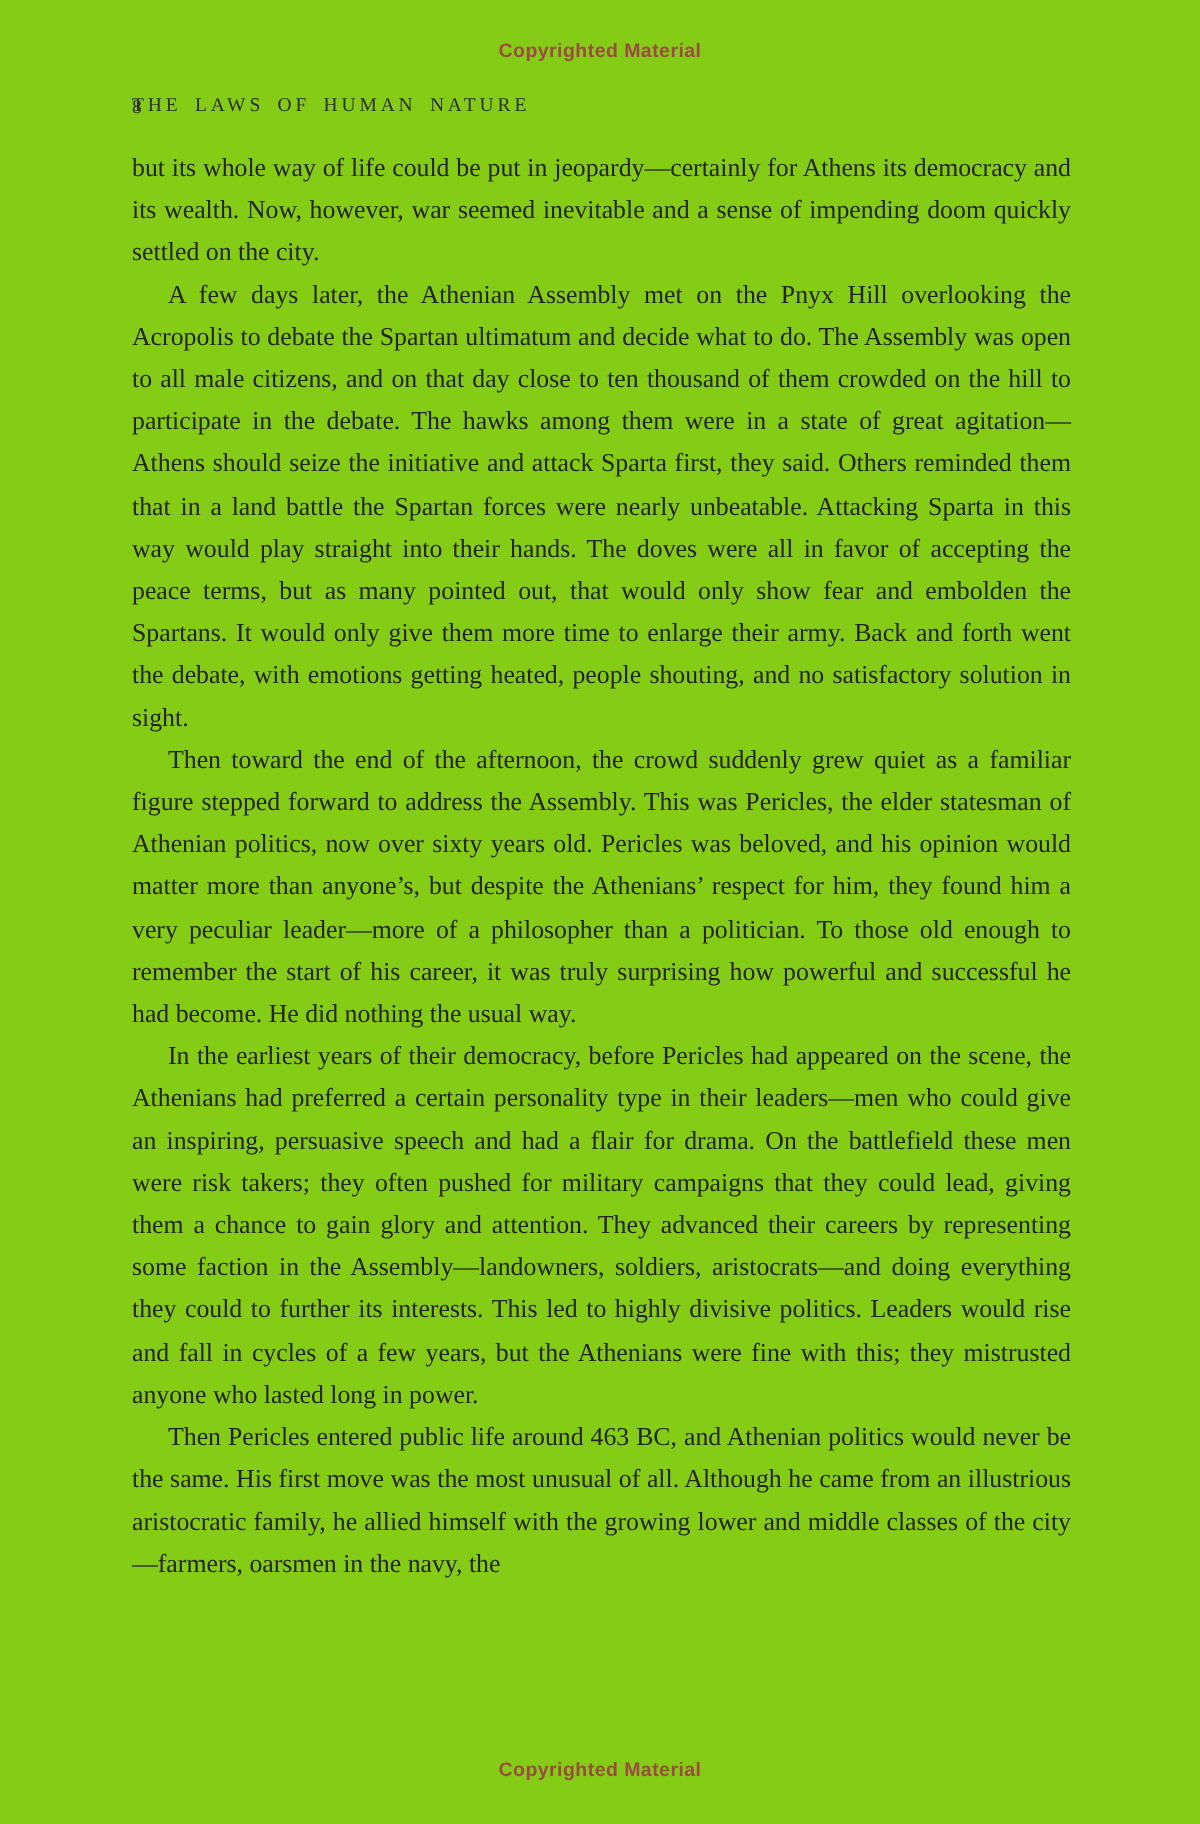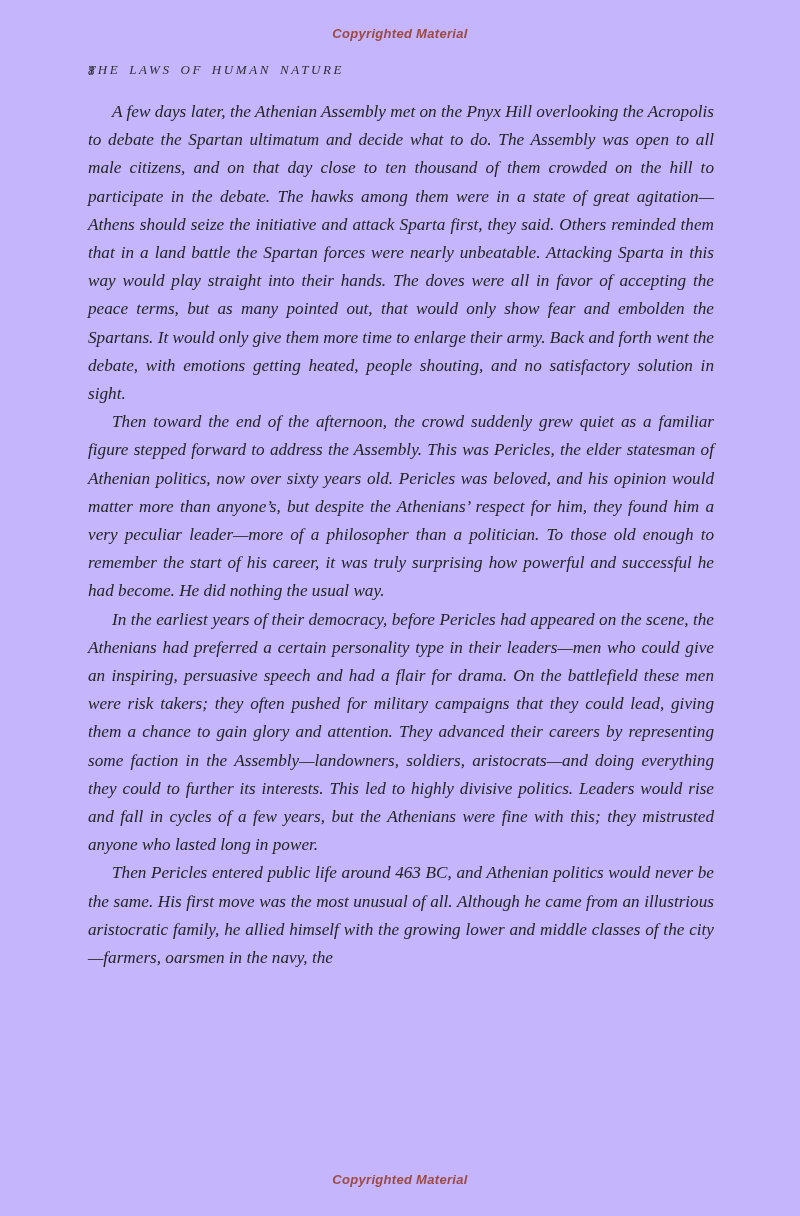--- a/index.html
+++ b/index.html
@@ -11,22 +11,21 @@
     height: 1216px;
     background: #ffffff;
     position: relative;
     font-family: "Liberation Serif", serif;
     color: #222222;
     overflow: hidden;
   }
   .page {
     position: absolute;
     inset: 0;
-    background: #c4b5fd;
-    font-style: italic;
+    background: #84cc16;
   }
   .copyright {
     position: absolute;
     left: 0;
     width: 100%;
     text-align: center;
     font-family: "Liberation Sans", sans-serif;
     font-weight: bold;
     font-size: 13px;
     letter-spacing: 0.3px;
@@ -85,20 +84,21 @@
 <div class="page">
 
   <div class="copyright top">Copyrighted Material</div>
 
   <div class="page-header">
     <span class="page-number">8</span>
     <span class="running-head">THE LAWS OF HUMAN NATURE</span>
   </div>
 
   <div class="page-body">
+    <p>but its whole way of life could be put in jeopardy—certainly for Athens its democracy and its wealth. Now, however, war seemed inevitable and a sense of impending doom quickly settled on the city.</p>
     <p class="indent">A few days later, the Athenian Assembly met on the Pnyx Hill overlooking the Acropolis to debate the Spartan ultimatum and decide what to do. The Assembly was open to all male citizens, and on that day close to ten thousand of them crowded on the hill to participate in the debate. The hawks among them were in a state of great agitation—Athens should seize the initiative and attack Sparta first, they said. Others reminded them that in a land battle the Spartan forces were nearly unbeatable. Attacking Sparta in this way would play straight into their hands. The doves were all in favor of accepting the peace terms, but as many pointed out, that would only show fear and embolden the Spartans. It would only give them more time to enlarge their army. Back and forth went the debate, with emotions getting heated, people shouting, and no satisfactory solution in sight.</p>
     <p class="indent">Then toward the end of the afternoon, the crowd suddenly grew quiet as a familiar figure stepped forward to address the Assembly. This was Pericles, the elder statesman of Athenian politics, now over sixty years old. Pericles was beloved, and his opinion would matter more than anyone’s, but despite the Athenians’ respect for him, they found him a very peculiar leader—more of a philosopher than a politician. To those old enough to remember the start of his career, it was truly surprising how powerful and successful he had become. He did nothing the usual way.</p>
     <p class="indent">In the earliest years of their democracy, before Pericles had appeared on the scene, the Athenians had preferred a certain personality type in their leaders—men who could give an inspiring, persuasive speech and had a flair for drama. On the battlefield these men were risk takers; they often pushed for military campaigns that they could lead, giving them a chance to gain glory and attention. They advanced their careers by representing some faction in the Assembly—landowners, soldiers, aristocrats—and doing everything they could to further its interests. This led to highly divisive politics. Leaders would rise and fall in cycles of a few years, but the Athenians were fine with this; they mistrusted anyone who lasted long in power.</p>
     <p class="indent">Then Pericles entered public life around 463 BC, and Athenian politics would never be the same. His first move was the most unusual of all. Although he came from an illustrious aristocratic family, he allied himself with the growing lower and middle classes of the city—farmers, oarsmen in the navy, the</p>
   </div>
 
   <div class="copyright bottom">Copyrighted Material</div>
 
 </div>
 

